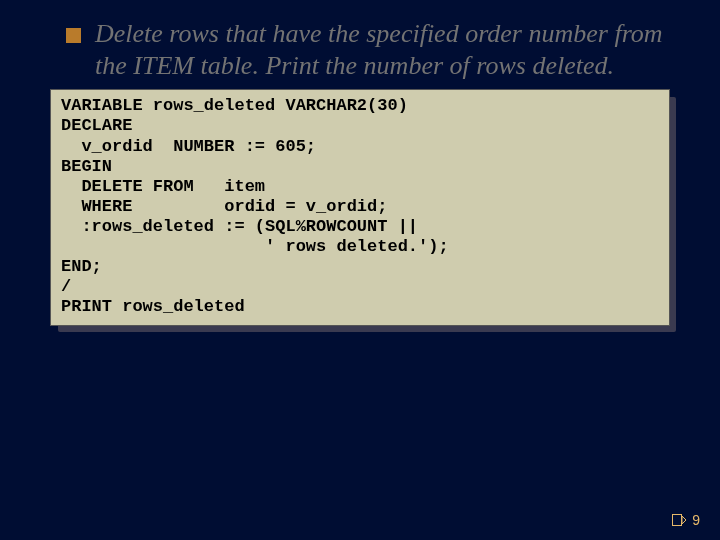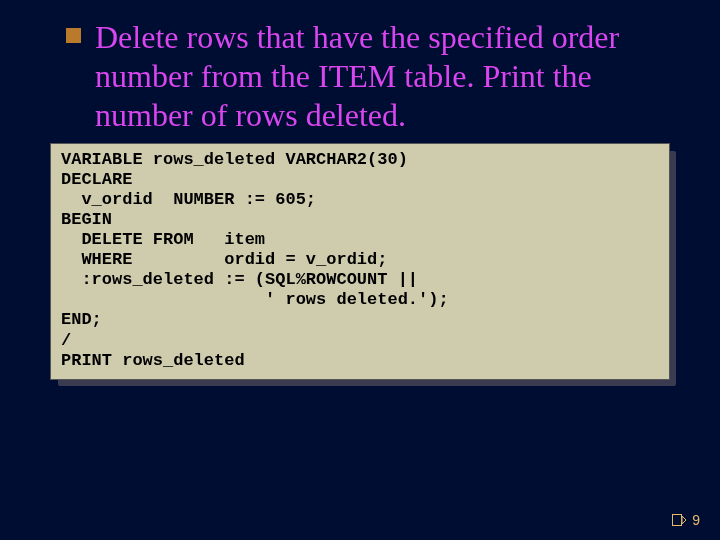--- a/index.html
+++ b/index.html
@@ -33,23 +33,24 @@
   }
   .bullet-marker {
     width: 15px;
     height: 15px;
     background: #b97b2b;
     flex: 0 0 15px;
     margin-top: 10px;
     margin-right: 14px;
   }
   .bullet-text {
-    font-size: 32px;
+    font-size: 26px;
     line-height: 1.22;
-    color: #d946ef;
+    color: #737373;
+    font-style: italic;
   }
   .codebox-wrap {
     position: relative;
     margin: 2px 4px 0 4px;
   }
   .codebox-shadow {
     position: absolute;
     top: 8px;
     left: 8px;
     right: -6px;

